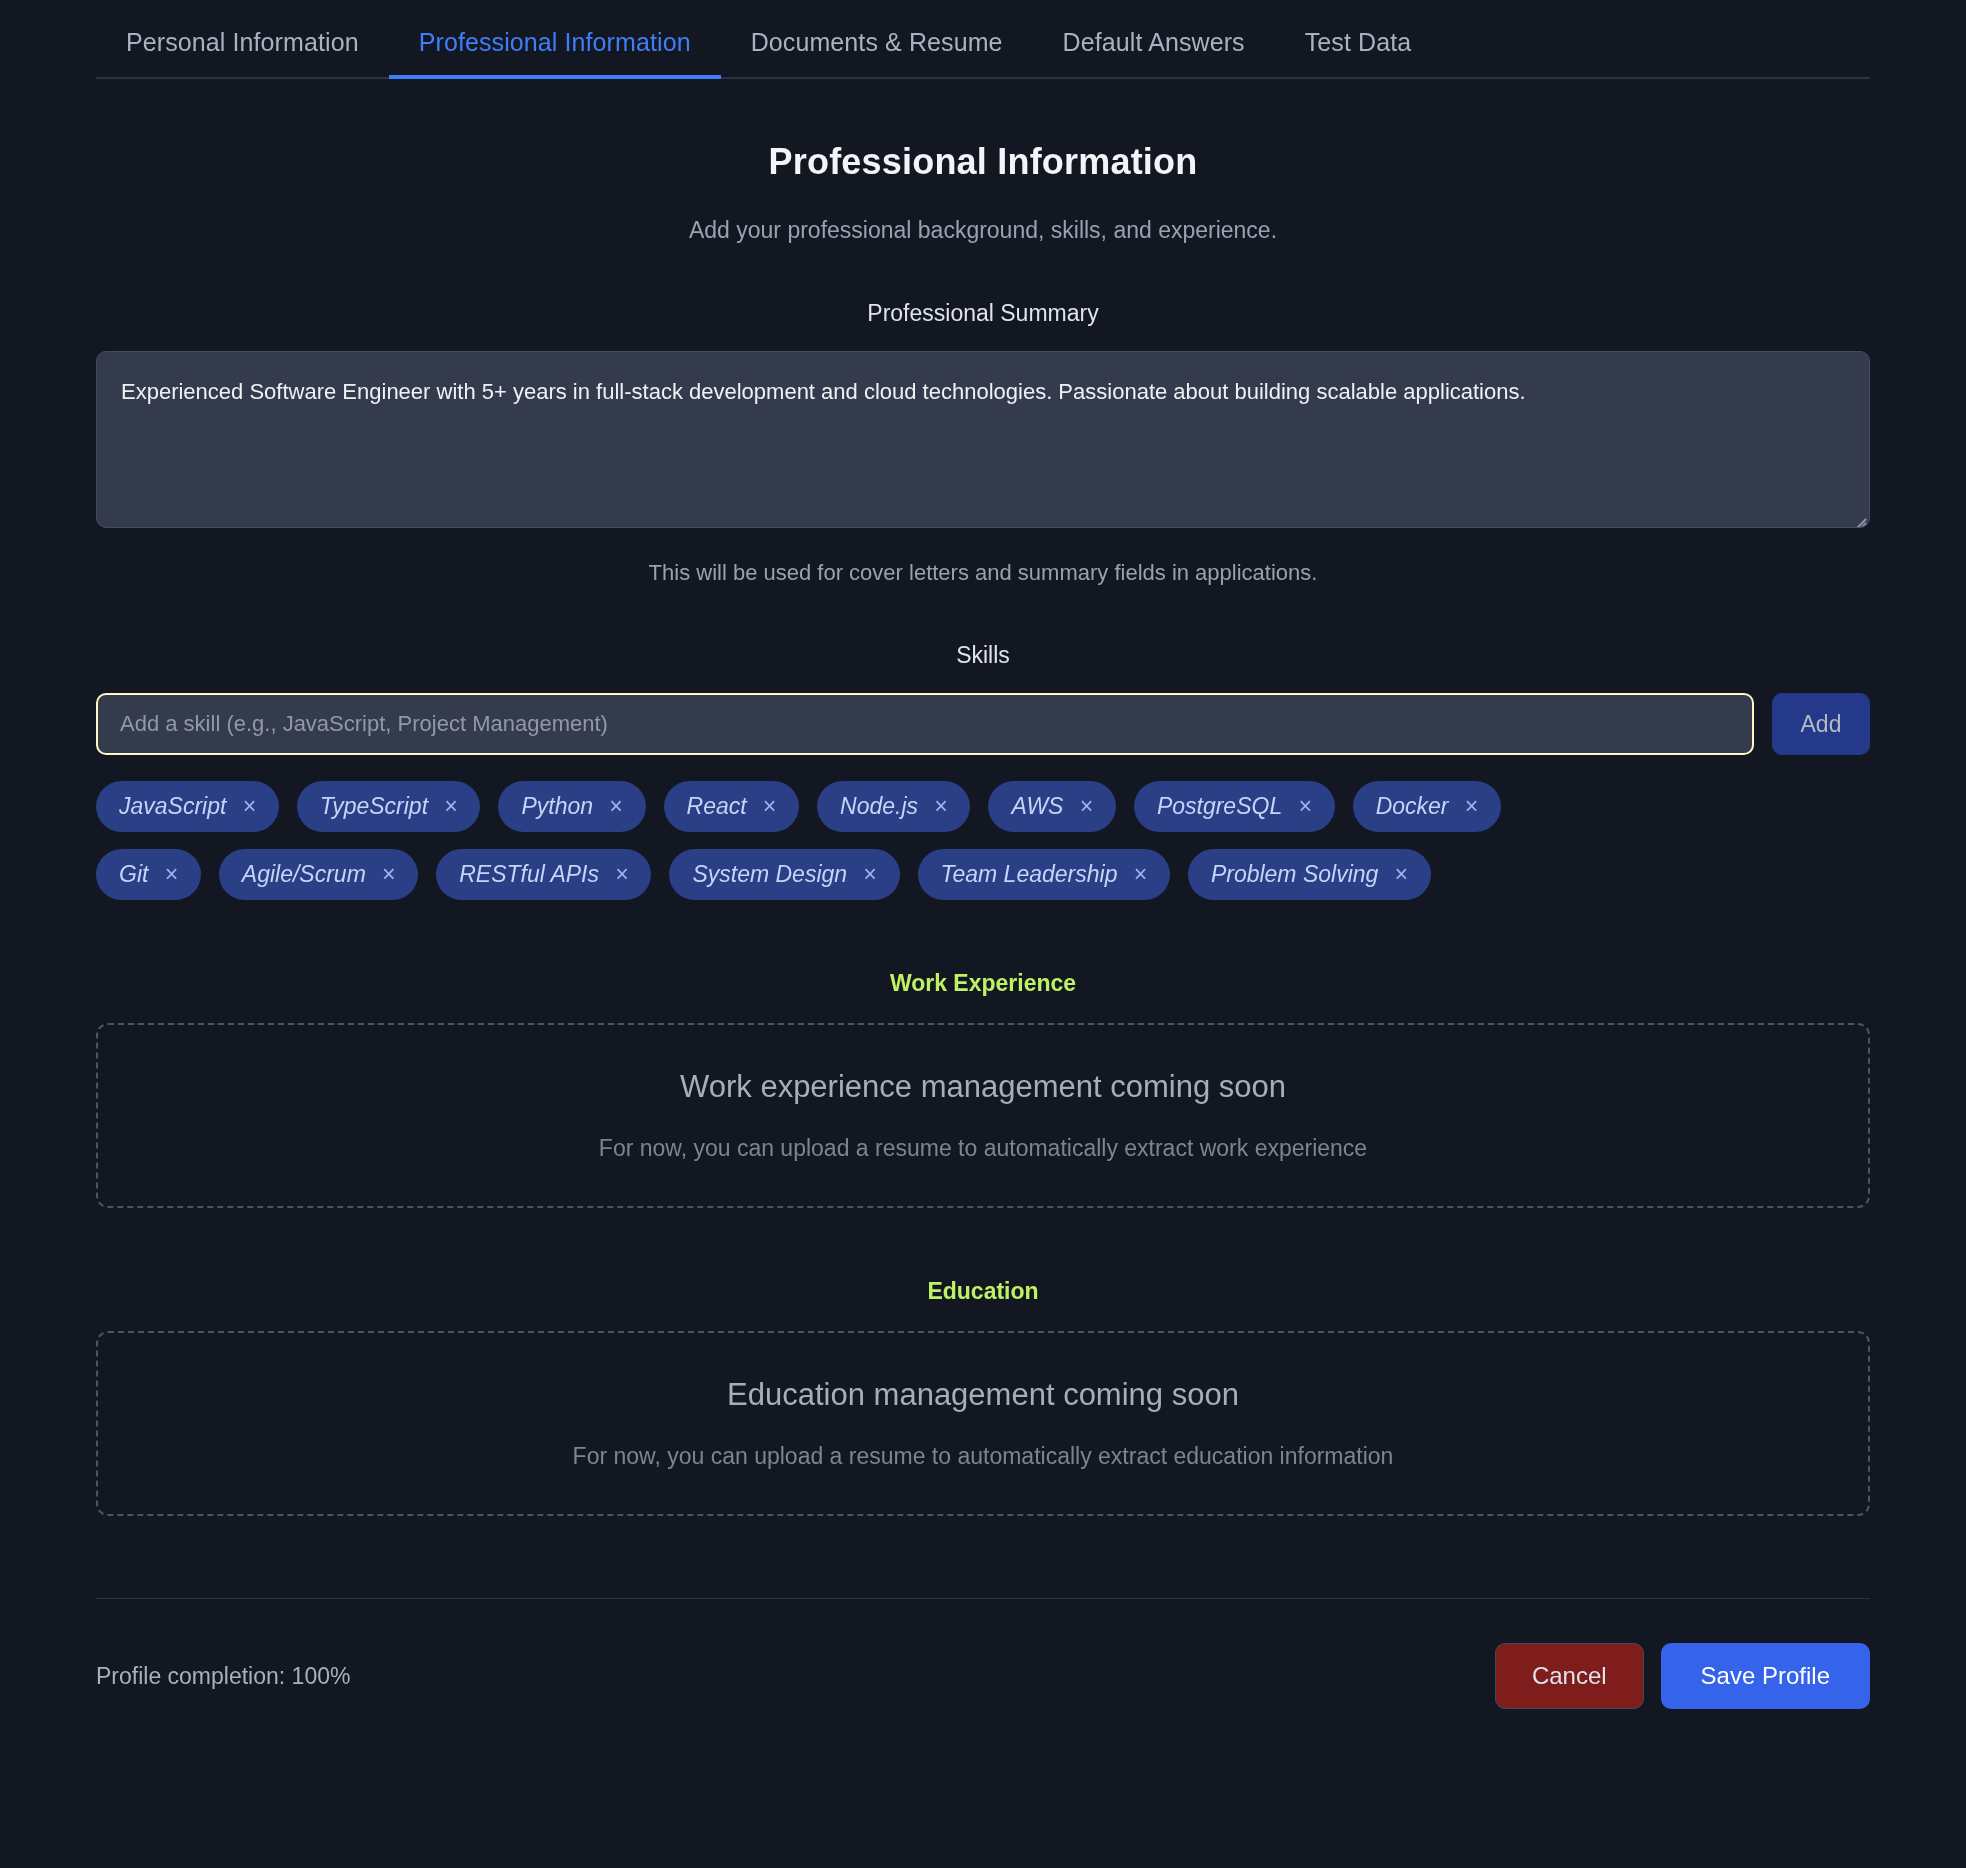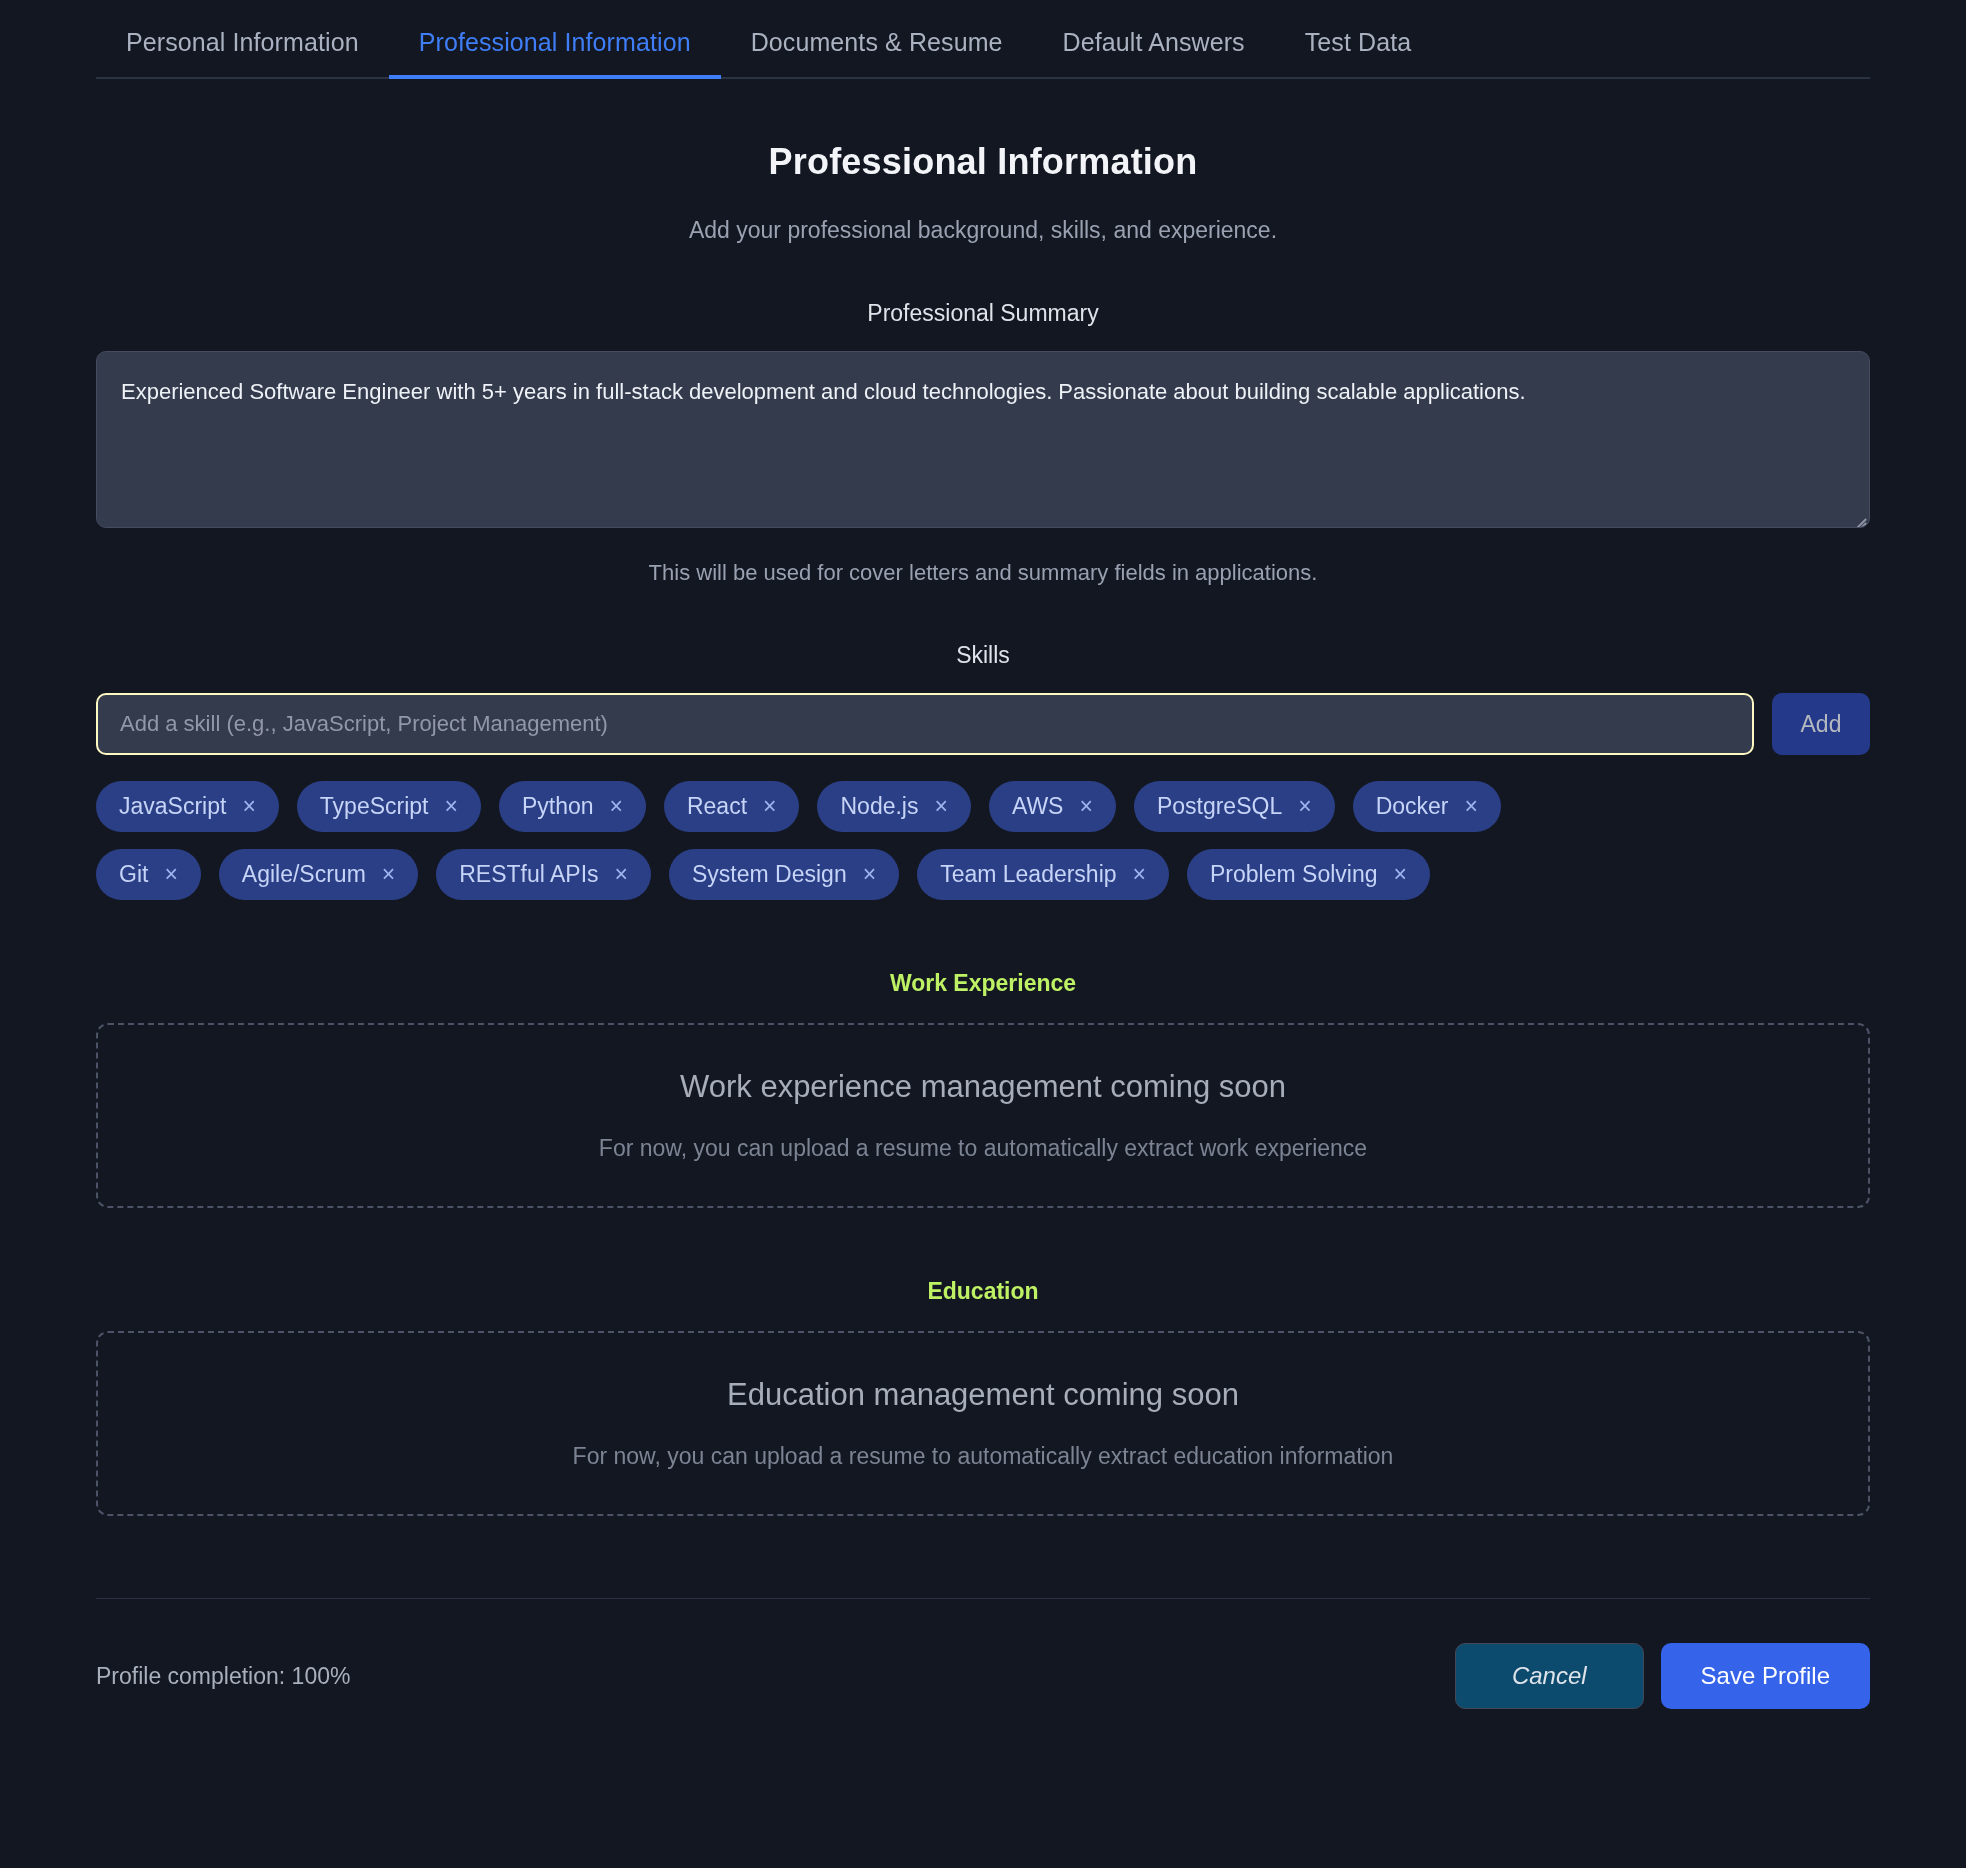--- a/index.html
+++ b/index.html
@@ -151,20 +151,21 @@
     justify-content: center;
     cursor: default;
   }
 
   .chips {
     display: flex;
     flex-wrap: wrap;
     gap: 17px 18px;
     margin-top: 26px;
     max-width: 1438px;
+    font-style: italic;
   }
   .chip {
     background: #2b3f86;
     border-radius: 994px;
     height: 51px;
     padding: 0 23px;
     display: inline-flex;
     align-items: center;
     gap: 16px;
     font-size: 23px;
@@ -228,25 +229,24 @@
     border-radius: 10px;
     font-size: 24px;
     font-family: inherit;
     display: inline-flex;
     align-items: center;
     justify-content: center;
     cursor: pointer;
     border: none;
   }
   .btn-cancel {
-    background: #0c4a6e;
+    background: #7f1d1d;
     border: 1px solid #414857;
     color: #dfe3ea;
-    padding: 0 56px;
-    font-style: italic;
+    padding: 0 36px;
   }
   .btn-save {
     background: #3563e9;
     color: #ffffff;
     font-weight: 400;
     padding: 0 40px;
   }
 </style>
 </head>
 <body>

